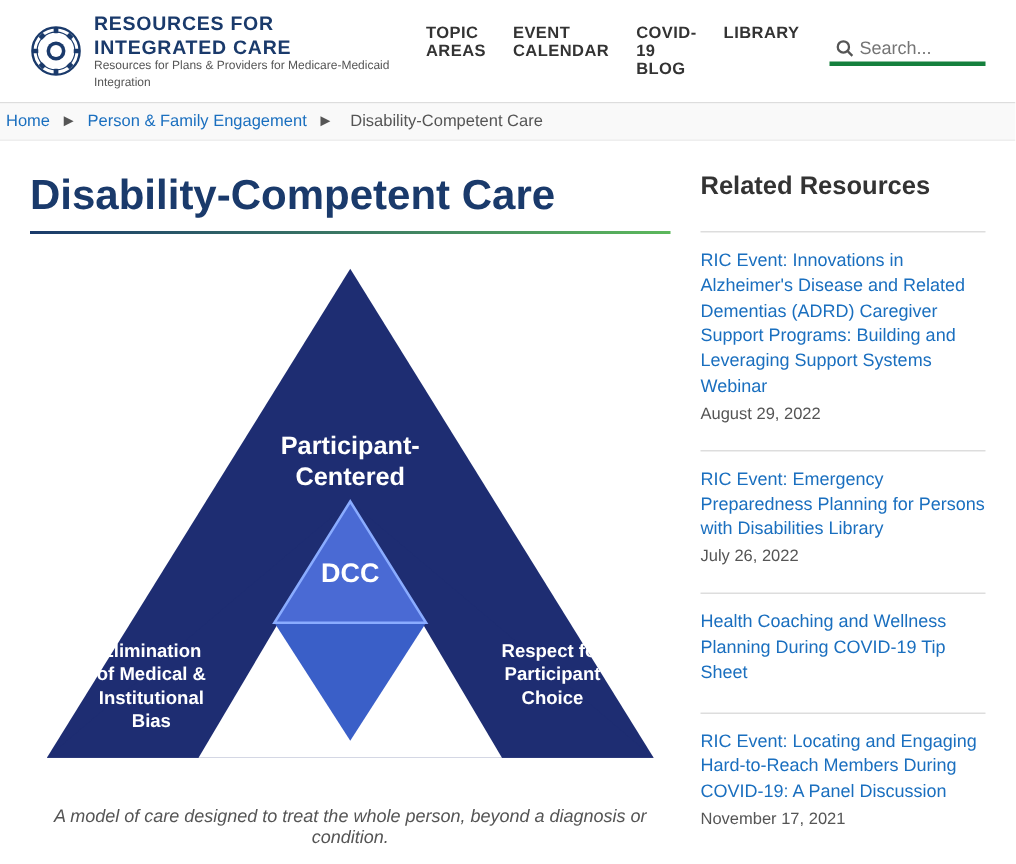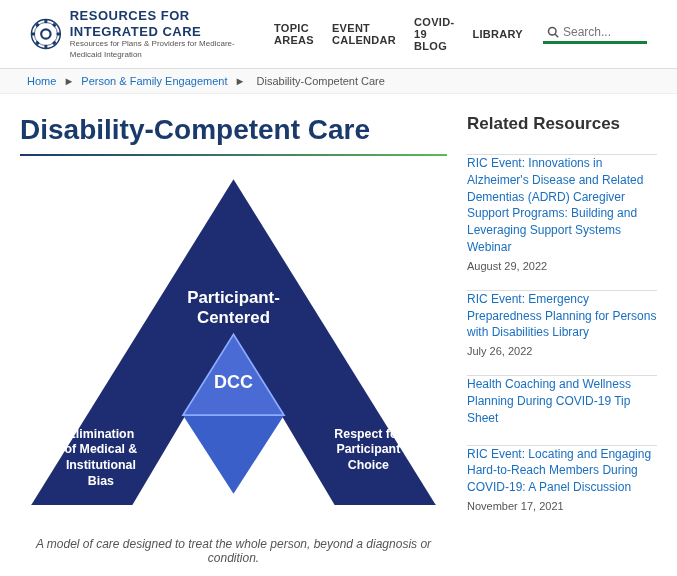--- a/index.html
+++ b/index.html
@@ -2,21 +2,21 @@
 <html><head>
   <meta charset="utf-8">
   <style>
     * { margin: 0; padding: 0; box-sizing: border-box; }
     body { font-family: Arial, Helvetica, sans-serif; font-size: 14px; color: #333; background: #fff; width: 677px; }
 
     
     .header {
       display: flex;
       align-items: center;
-      padding: 8px 30px;
+      padding: 8px 20px;
       border-bottom: 1px solid #ddd;
       gap: 20px;
     }
     .logo-area {
       display: flex;
       align-items: center;
       gap: 8px;
       min-width: 220px;
     }
     .logo-icon {
@@ -35,21 +35,20 @@
       letter-spacing: 0.5px;
       line-height: 1.2;
     }
     .logo-subtitle {
       font-size: 8px;
       color: #555;
       line-height: 1.3;
     }
     .nav {
       display: flex;
-      align-items: center;
       gap: 18px;
       flex: 1;
       justify-content: center;
     }
     .nav a {
       font-size: 11px;
       font-weight: bold;
       color: #333;
       text-decoration: none;
       text-transform: uppercase;
@@ -66,21 +65,21 @@
     .search-input {
       border: none;
       outline: none;
       font-size: 12px;
       width: 80px;
       color: #333;
     }
 
     
     .breadcrumb {
-      padding: 6px 27px;
+      padding: 6px 4px;
       font-size: 11px;
       color: #555;
       background: #f9f9f9;
       border-bottom: 1px solid #eee;
     }
     .breadcrumb a { color: #1a6fbf; text-decoration: none; }
     .breadcrumb span { color: #555; margin: 0 4px; }
 
     
     .main-container {
@@ -135,20 +134,21 @@
     .sidebar-title {
       font-size: 17px;
       font-weight: bold;
       color: #333;
       margin-bottom: 16px;
       padding-bottom: 4px;
     }
     .related-item {
       margin-bottom: 18px;
       border-top: 1px solid #ddd;
+      padding-top: 10px;
     }
     .related-item a {
       font-size: 12px;
       color: #1a6fbf;
       text-decoration: none;
       line-height: 1.4;
       display: block;
       margin-bottom: 4px;
       cursor: pointer;
     }

